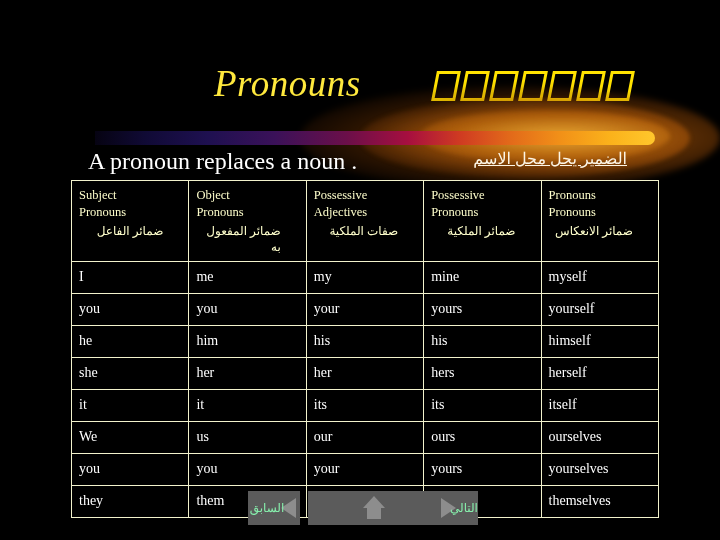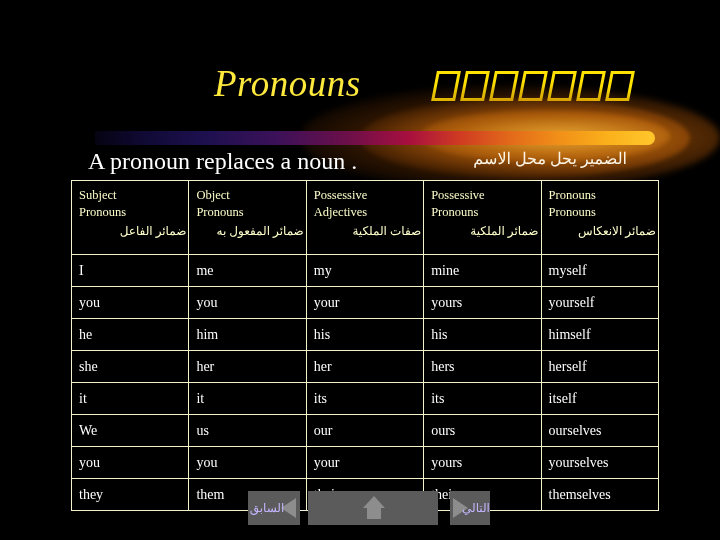--- a/index.html
+++ b/index.html
@@ -142,35 +142,36 @@
     white-space: nowrap;
   }
   #subtitle-ar {
     position: absolute;
     right: 93px;
     top: 1px;
     font-size: 16px;
     color: #fdf6e6;
     direction: rtl;
     white-space: nowrap;
+    text-decoration: underline;
   }
 
   
   #pronoun-table {
     position: absolute;
     left: 71px;
     top: 180px;
     width: 588px;
     border-collapse: collapse;
     table-layout: fixed;
     background: #000000;
   }
   #pronoun-table td {
     border: 1px solid #f2f2cc;
-    padding: 4px 2px 5px 7px;
+    padding: 4px 25px 5px 7px;
     vertical-align: top;
     background: transparent;
     margin-left: 24px;
   }
   #pronoun-table thead td {
     color: #ffffcc;
     font-size: 12.5px;
     line-height: 1.38;
     height: 62px;
     padding-top: 6px;
@@ -196,21 +197,21 @@
     left: 0;
     top: 491px;
     width: 720px;
     height: 36px;
   }
   .nav-btn {
     position: absolute;
     top: 0;
     height: 34px;
     background: #5b5b5b;
-    color: #c4b5fd;
+    color: #86efac;
     font-size: 12px;
     direction: rtl;
     display: flex;
     align-items: center;
     justify-content: center;
     overflow: hidden;
   }
   .nav-btn .nav-label {
     position: relative;
     z-index: 2;
@@ -245,21 +246,21 @@
     border-right: 11px solid transparent;
     border-bottom: 12px solid #8d8d8d;
   }
   #btn-home .home-body {
     position: absolute;
     left: 4px; top: 12px;
     width: 14px; height: 11px;
     background: #8d8d8d;
   }
 
-  #btn-next { left: 450px; width: 40px; }
+  #btn-next { left: 438px; width: 40px; }
   #btn-next .nav-glyph {
     left: 3px; top: 7px;
     border-top: 10px solid transparent;
     border-bottom: 10px solid transparent;
     border-left: 15px solid #8d8d8d;
   }
   #btn-next .nav-label { margin-left: 12px; }
 </style>
 </head>
 <body>

